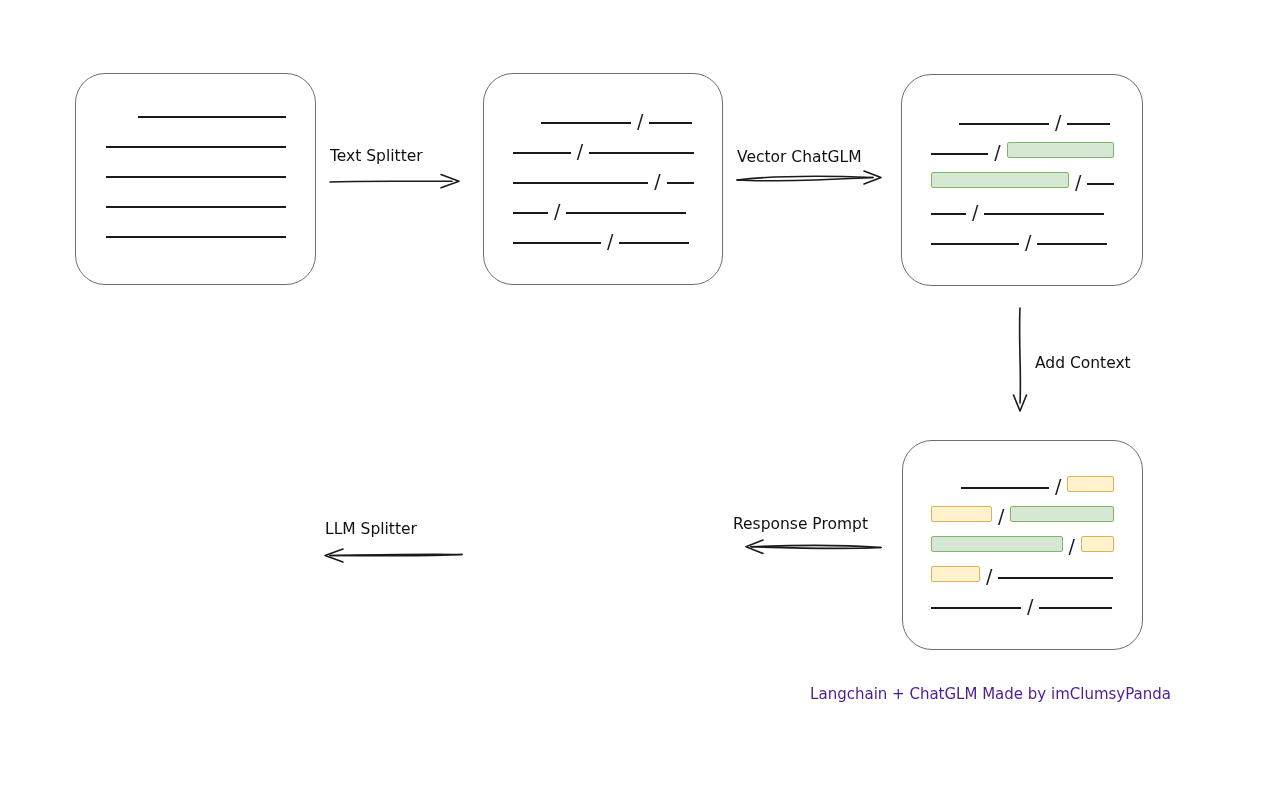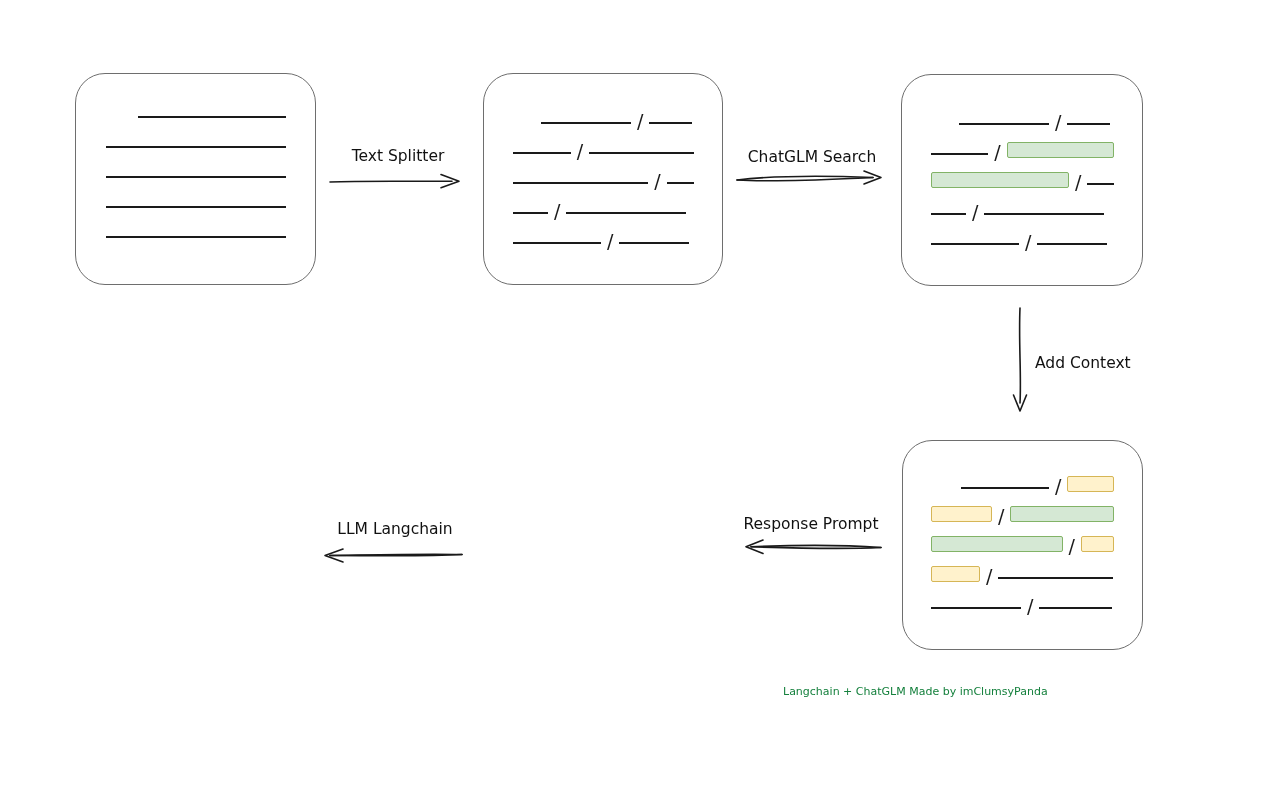--- a/index.html
+++ b/index.html
@@ -10,24 +10,24 @@
   .panel{
     position:absolute;background:#ffffff;border:1.4px solid var(--box-border,#6e6e6e);
     border-radius:30px;box-sizing:border-box;
   }
   .seg-row{height:30px;display:flex;align-items:flex-end;}
   .prompt-rows .seg-row{height:31px;}
   .seg-line{display:inline-block;height:2px;background:var(--line,#1a1a1a);margin-bottom:4px;}
   .seg-slash{font-size:19px;line-height:17px;margin:0 6px -2px 6px;color:var(--line,#1a1a1a);}
   .seg-chip{display:inline-block;height:14px;border:1.6px solid;border-radius:2px;margin-bottom:1px;}
   .panel-heading{font-size:16px;line-height:20px;color:#000;}
-  .arrow-label{position:absolute;font-size:15.5px;color:#111;text-align:center;white-space:nowrap;}
+  .arrow-label{position:absolute;font-size:15.5px;color:#111;text-align:left;white-space:nowrap;}
   .arrow-svg{position:absolute;overflow:visible;}
   .arrow-svg path{fill:none;stroke:#1a1a1a;stroke-width:1.6;stroke-linecap:round;stroke-linejoin:round;}
-  .caption{position:absolute;font-size:11px;color:#15803d;text-align:left;white-space:nowrap;}
+  .caption{position:absolute;font-size:15px;color:#4c1d95;text-align:right;white-space:nowrap;}
   .rows-answer{margin-top:8px;}
   .question-heading{margin-top:6px;}
 </style>
 </head>
 <body>
 
 <div class="canvas">
 
   <div class="panel" style="left:75px;top:73px;width:241px;height:212px;padding:18px 29px 0 30px;">
     <div>
@@ -78,21 +78,21 @@
           <span class="seg-line" style="width: 120px;"></span>
         </div>
         <div class="seg-row">
           <span class="seg-line" style="width: 88px;"></span>
           <span class="seg-slash">/</span>
           <span class="seg-line" style="width: 70px;"></span>
         </div>
       </div>
   </div>
 
-  <div class="arrow-label" style="left:737px;top:148px;width:150px;">ChatGLM Search</div>
+  <div class="arrow-label" style="left:737px;top:148px;width:150px;">Vector ChatGLM</div>
   <svg class="arrow-svg" style="left:735px;top:168px;" width="150" height="20" viewBox="0 0 150 20">
     <path d="M2 12 C 45 7, 100 8, 138 9.5"></path>
     <path d="M2 12 C 45 14.5, 100 11, 138 9.5"></path>
     <path d="M129 3 L146 9.5 L129 16"></path>
   </svg>
 
   <div class="panel" style="left:901px;top:74px;width:242px;height:212px;padding:24px 28px 0 29px;">
     <div>
         <div class="seg-row">
           <span class="seg-line" style="width: 90px; margin-left: 28px;"></span>
@@ -159,21 +159,21 @@
   </div>
 
   <div class="arrow-label" style="left:733px;top:515px;width:156px;">Response Prompt</div>
   <svg class="arrow-svg" style="left:743px;top:537px;" width="140" height="20" viewBox="0 0 140 20">
     <path d="M138 10.5 C 95 7.5, 40 8.5, 8 9.8"></path>
     <path d="M138 10.5 C 95 12.5, 40 10.8, 8 9.8"></path>
     <path d="M20 3 L3 9.8 L20 16.5"></path>
   </svg>
 
 
-  <div class="arrow-label" style="left:325px;top:520px;width:140px;">LLM Langchain</div>
+  <div class="arrow-label" style="left:325px;top:520px;width:140px;">LLM Splitter</div>
   <svg class="arrow-svg" style="left:322px;top:546px;" width="142" height="18" viewBox="0 0 142 18">
     <path d="M140 8.5 C 100 10.8, 45 9.5, 8 9.5"></path>
     <path d="M140 8.5 C 100 7.6, 45 9, 8 9.5"></path>
     <path d="M21 3 L3 9.5 L21 16"></path>
   </svg>
 
 
   <div class="caption" style="left:783px;top:685px;width:388px;">Langchain + ChatGLM Made by imClumsyPanda</div>
 
 </div>

